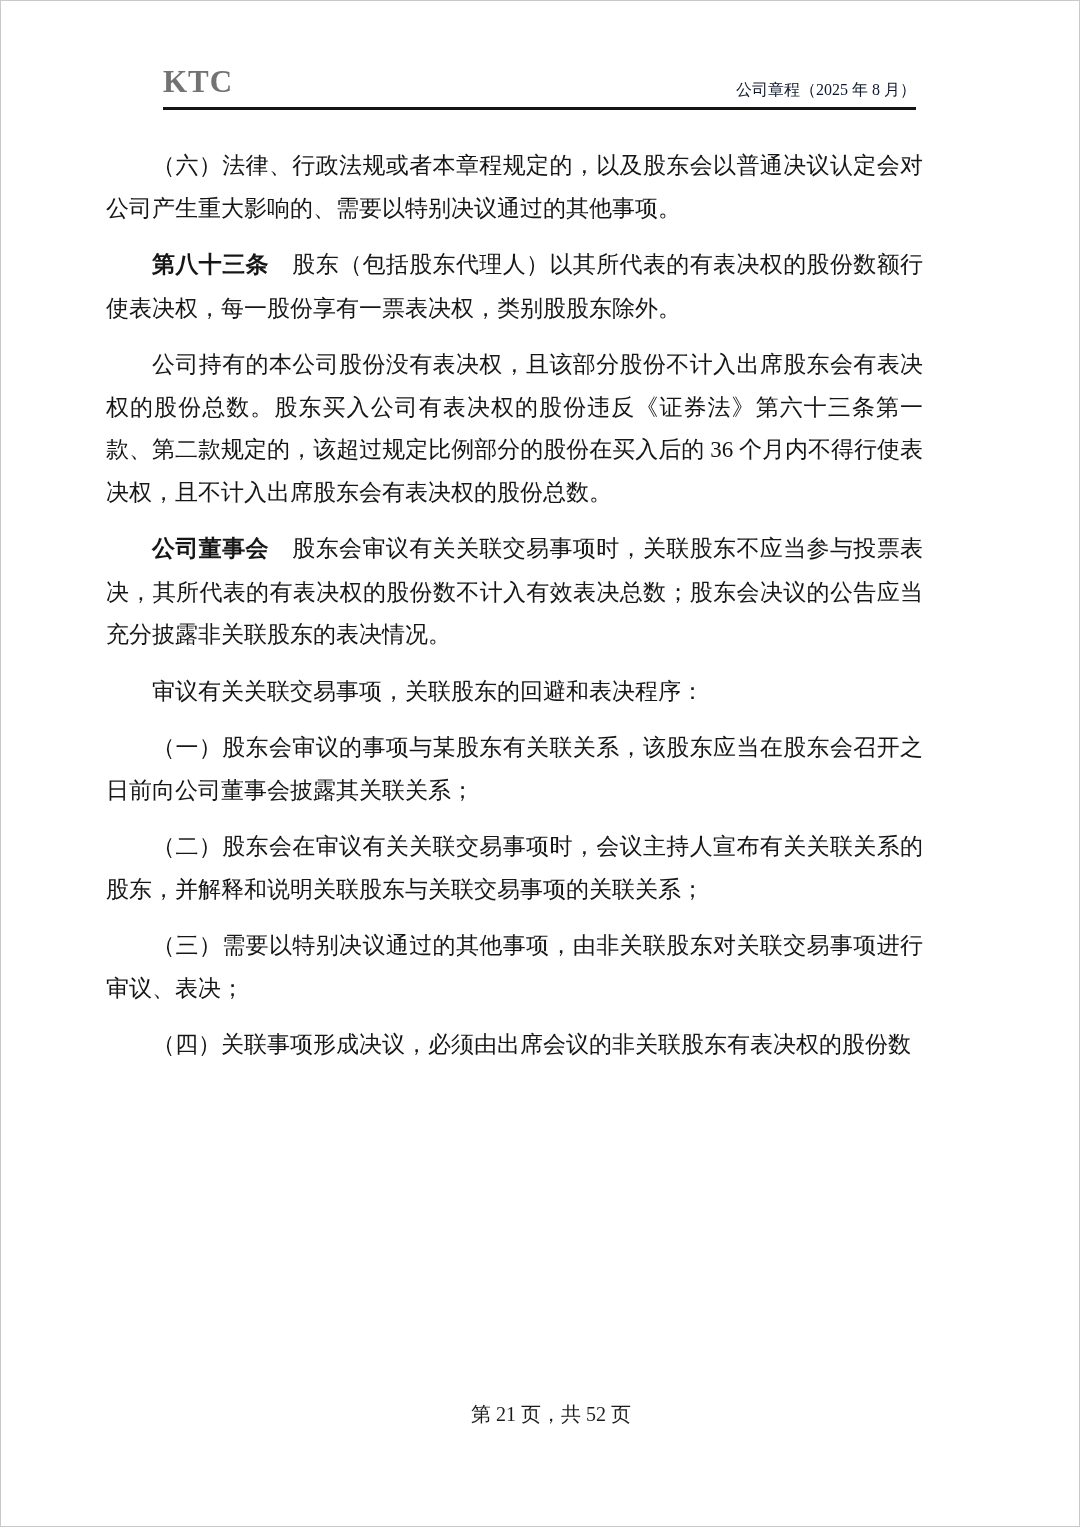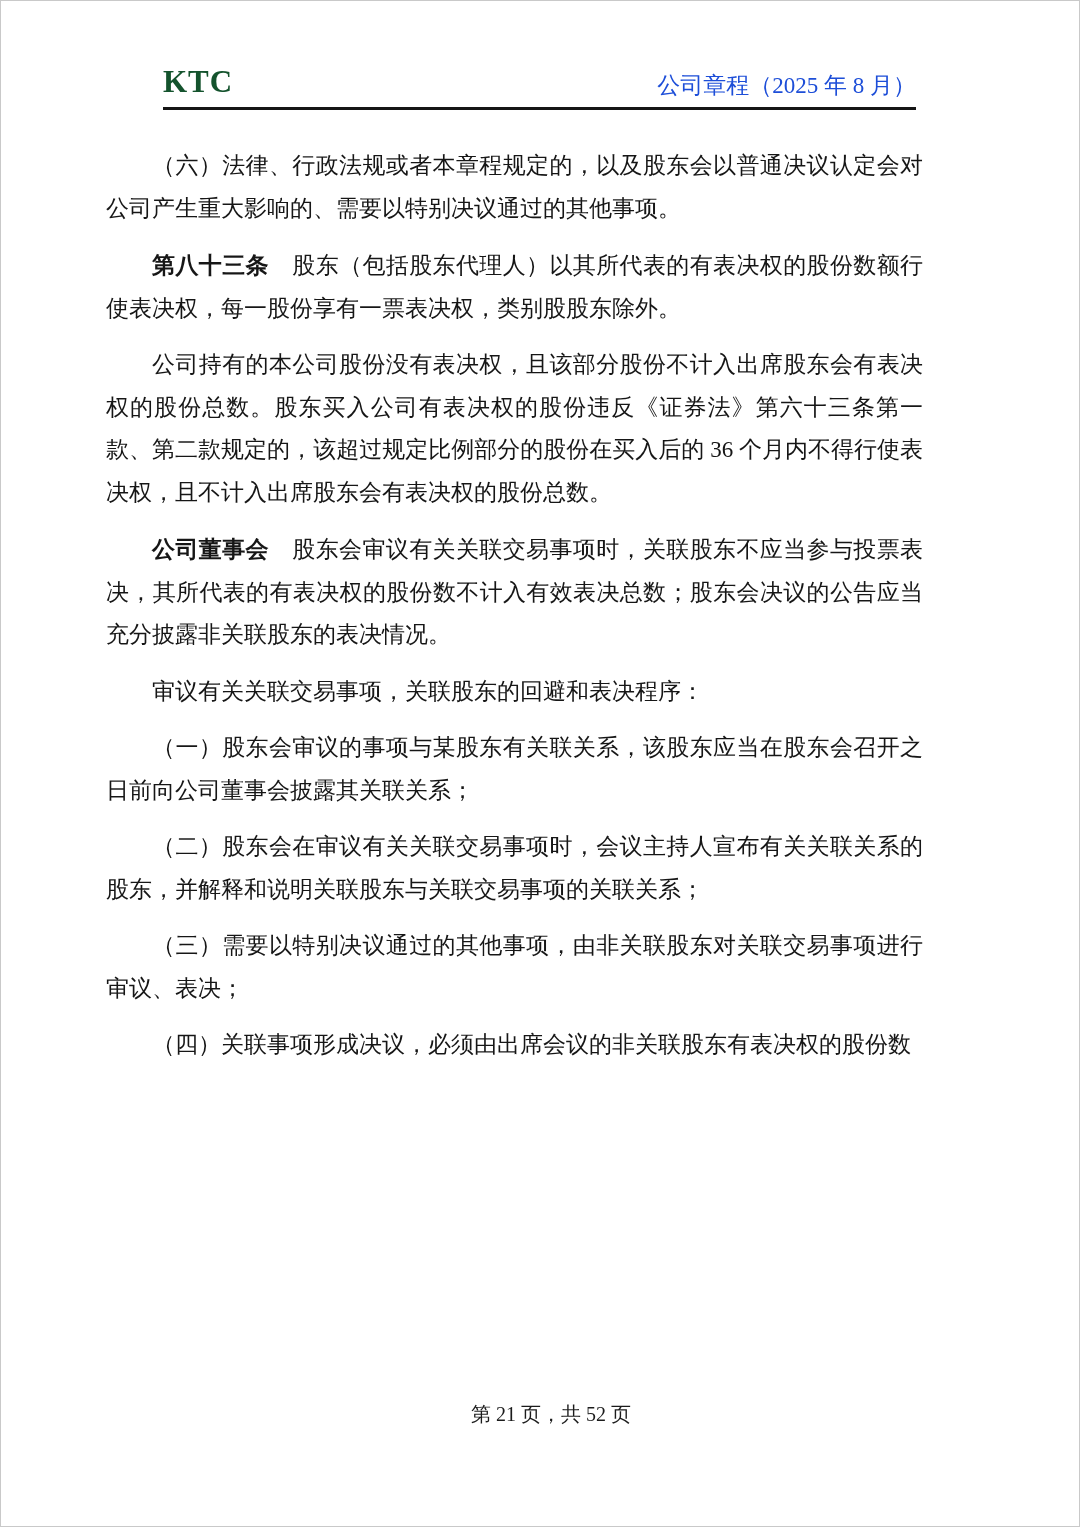--- a/index.html
+++ b/index.html
@@ -23,59 +23,59 @@
     border-bottom: 3px solid #151515;
   }
   .logo {
     font-family: "Liberation Serif", "DejaVu Serif", serif;
     font-weight: bold;
     font-size: 31px;
     line-height: 1.1;
     letter-spacing: 1px;
   }
   .header-title {
-    font-size: 23px;
+    font-size: 16px;
     line-height: 1.2;
-    color: #1d4ed8;
+    color: #0f172a;
     margin-left: 12px;
   }
   .content {
     margin: 0 156px 0 105px;
     padding-top: 35px;
   }
   .para {
     font-size: 23px;
     line-height: 42.5px;
     text-align: justify;
     text-indent: 2em;
     margin-bottom: 14px;
     word-break: break-all;
   }
   .art {
     font-weight: bold;
-    font-family: Liberation Sans, sans-serif;
+    font-family: Liberation Mono, monospace;
   }
   .footer {
     position: absolute;
     left: 0;
     top: 1400px;
     width: 100%;
     text-align: center;
     font-size: 20px;
     color: #1b1b1b;
     margin-left: 11px;
   }
 </style>
 </head>
 <body>
 
 <div class="page">
 
   <div class="header">
-    <span class="logo" style="color: #14532d;">KTC</span>
+    <span class="logo" style="color: #737373;">KTC</span>
     <span class="header-title">公司章程（2025 年 8 月）</span>
   </div>
 
   <div class="content">
 
       <p class="para"><span class="txt">（六）法律、行政法规或者本章程规定的，以及股东会以普通决议认定会对公司产生重大影响的、需要以特别决议通过的其他事项。</span></p>
 
       <p class="para"><b class="art">第八十三条</b><span class="txt">　股东（包括股东代理人）以其所代表的有表决权的股份数额行使表决权，每一股份享有一票表决权，类别股股东除外。</span></p>
 
 

